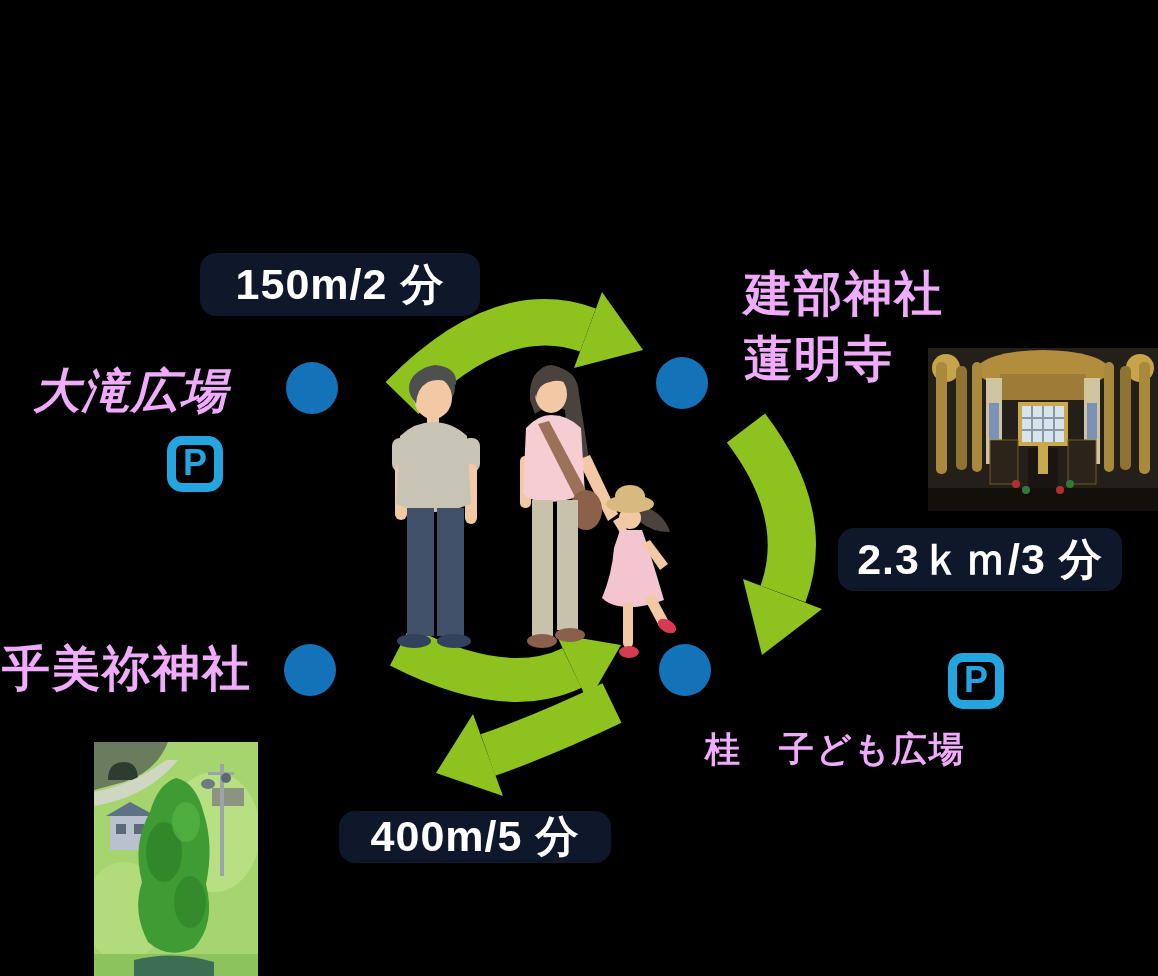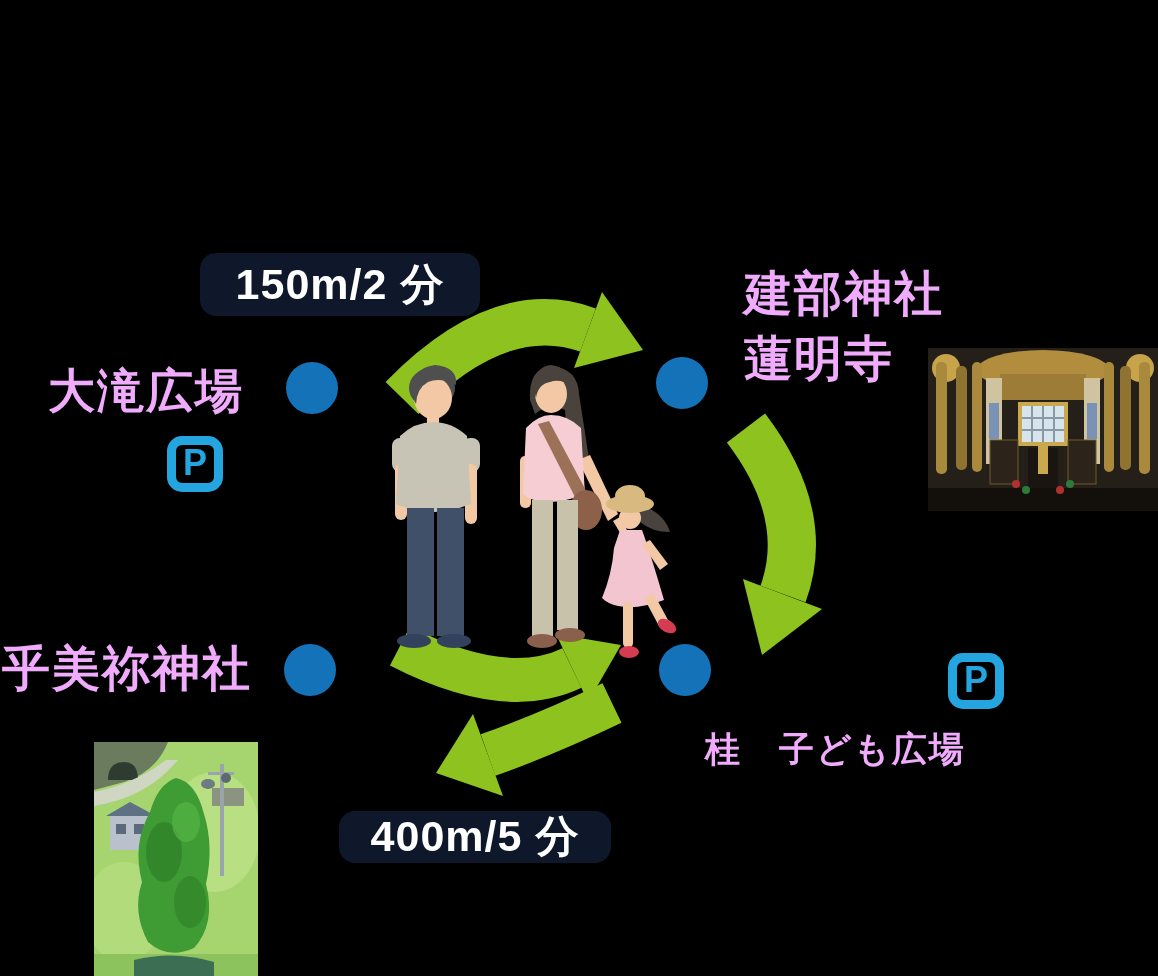--- a/index.html
+++ b/index.html
@@ -14,21 +14,21 @@
     font-size:43px;font-weight:bold;letter-spacing:1px;
   }
   .badge-1{left:200px;top:253px;width:280px;height:63px;}
   .badge-2{left:838px;top:528px;width:284px;height:63px;}
   .badge-3{left:339px;top:811px;width:272px;height:52px;}
   
   .stop-label{
     position:absolute;color:#f0abfc;font-weight:bold;white-space:nowrap;
     font-size:47px;letter-spacing:2px;line-height:1.15;
   }
-  .lbl-otaki{left:48px;top:364px;}
+  .lbl-otaki{left:33px;top:364px;font-style:italic;}
   .lbl-takebe1{left:744px;top:266px;font-size:48px;}
   .lbl-takebe2{left:744px;top:331px;font-size:48px;}
   .lbl-omine{left:2px;top:641px;font-size:48px;}
   .lbl-katsura{left:705px;top:729px;font-size:35px;}
   
   .dot{
     position:absolute;width:52px;height:52px;border-radius:50%;background:#1473b8;
   }
   .dot-1{left:286px;top:362px;}
   .dot-2{left:656px;top:357px;}
@@ -67,20 +67,21 @@
       <path d="M400 646 Q505 700 572 668" stroke="#8ec21f" stroke-width="44" fill="none"></path>
       <polygon points="588,702 556,634 621,645" fill="#8ec21f"></polygon>
     </g>
     <g>
       <path d="M612 703 Q545 735 488 755" stroke="#8ec21f" stroke-width="44" fill="none"></path>
       <polygon points="473,714 503,796 436,773" fill="#8ec21f"></polygon>
     </g>
   </svg>
 
   <div class="badge badge-1">150m/2 分</div>
+  <div class="badge badge-2">2.3ｋｍ/3 分</div>
   <div class="badge badge-3">400m/5 分</div>
 
   <div class="dot dot-1"></div>
   <div class="dot dot-2"></div>
   <div class="dot dot-3"></div>
   <div class="dot dot-4"></div>
 
   <div class="stop-label lbl-otaki">大滝広場</div>
   <div class="stop-label lbl-takebe1">建部神社</div>
   <div class="stop-label lbl-takebe2">蓮明寺</div>

